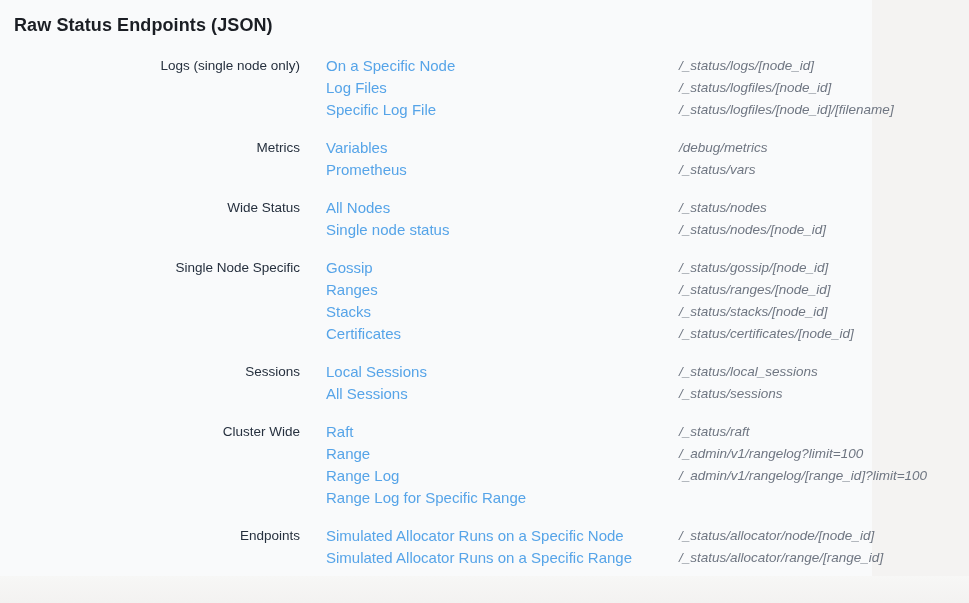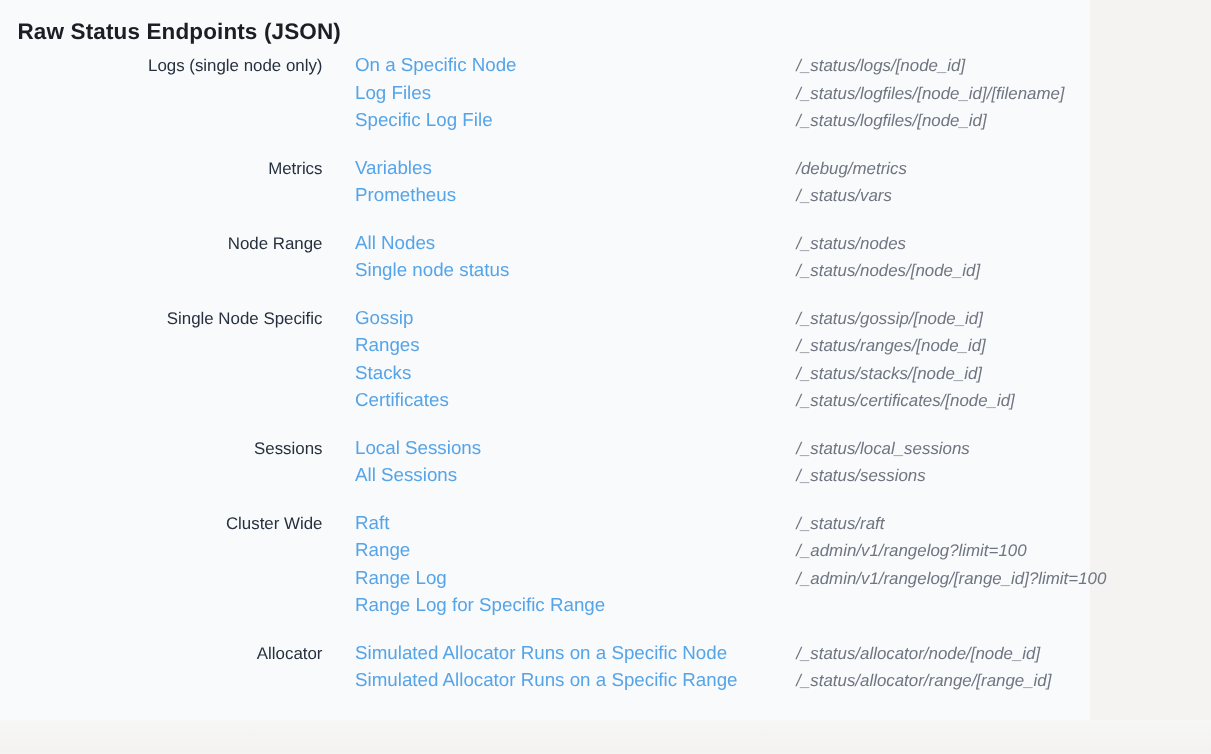--- a/index.html
+++ b/index.html
@@ -18,21 +18,22 @@
   }
   .page-title {
     margin-left: 14px;
     font-size: 18px;
     font-weight: 600;
     color: #1b1e24;
     line-height: 26px;
     letter-spacing: 0.1px;
   }
   .sections {
-    margin-top: 4px;
+    margin-top: 17px;
+    padding-left: 42px;
   }
   .section {
     display: grid;
     grid-template-columns: 258px 327px 1fr;
     column-gap: 26px;
     margin-bottom: 16px;
   }
   .col-label {
     text-align: right;
     color: #26303e;
@@ -76,39 +77,39 @@
 
     <div class="section">
       <div class="col-label">Logs (single node only)</div>
       <div class="col-links">
         <a class="endpoint-link">On a Specific Node</a>
         <a class="endpoint-link">Log Files</a>
         <a class="endpoint-link">Specific Log File</a>
       </div>
       <div class="col-paths">
         <div class="endpoint-path">/_status/logs/[node_id]</div>
+        <div class="endpoint-path">/_status/logfiles/[node_id]</div>
         <div class="endpoint-path">/_status/logfiles/[node_id]/[filename]</div>
-        <div class="endpoint-path">/_status/logfiles/[node_id]</div>
       </div>
     </div>
 
     <div class="section">
       <div class="col-label">Metrics</div>
       <div class="col-links">
         <a class="endpoint-link">Variables</a>
         <a class="endpoint-link">Prometheus</a>
       </div>
       <div class="col-paths">
         <div class="endpoint-path">/debug/metrics</div>
         <div class="endpoint-path">/_status/vars</div>
       </div>
     </div>
 
     <div class="section">
-      <div class="col-label">Node Range</div>
+      <div class="col-label">Wide Status</div>
       <div class="col-links">
         <a class="endpoint-link">All Nodes</a>
         <a class="endpoint-link">Single node status</a>
       </div>
       <div class="col-paths">
         <div class="endpoint-path">/_status/nodes</div>
         <div class="endpoint-path">/_status/nodes/[node_id]</div>
       </div>
     </div>
 
@@ -149,21 +150,21 @@
         <a class="endpoint-link">Range Log for Specific Range</a>
       </div>
       <div class="col-paths">
         <div class="endpoint-path">/_status/raft</div>
         <div class="endpoint-path">/_admin/v1/rangelog?limit=100</div>
         <div class="endpoint-path">/_admin/v1/rangelog/[range_id]?limit=100</div>
       </div>
     </div>
 
     <div class="section">
-      <div class="col-label">Allocator</div>
+      <div class="col-label">Endpoints</div>
       <div class="col-links">
         <a class="endpoint-link">Simulated Allocator Runs on a Specific Node</a>
         <a class="endpoint-link">Simulated Allocator Runs on a Specific Range</a>
       </div>
       <div class="col-paths">
         <div class="endpoint-path">/_status/allocator/node/[node_id]</div>
         <div class="endpoint-path">/_status/allocator/range/[range_id]</div>
       </div>
     </div>
 

